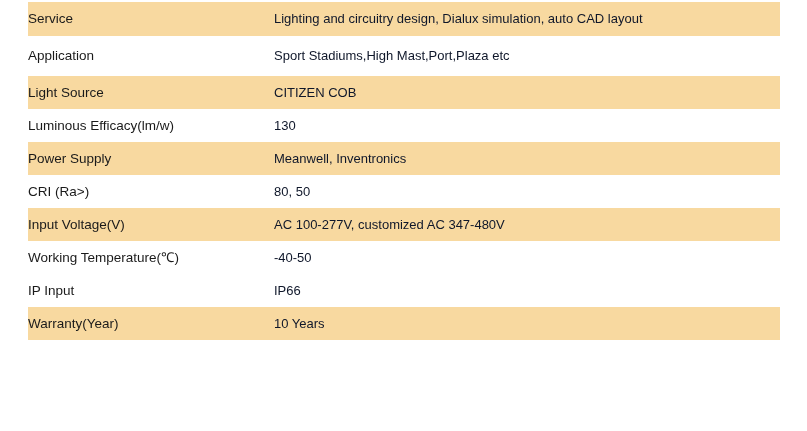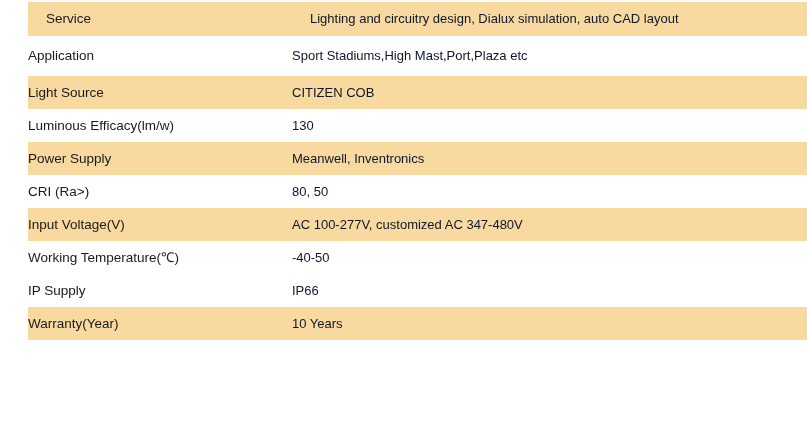--- a/index.html
+++ b/index.html
@@ -48,21 +48,21 @@
     line-height: 33px;
     border-left: 1px solid #d8d8d8;
     white-space: nowrap;
     overflow: hidden;
   }
   tr.odd td { background: #f8d9a0; }
   tr.even td { background: #ffffff; margin-top: 36px; }
   tr.odd td.value-cell { border-left-color: #e3c794; }
   tr.even td.value-cell { border-left-color: #dddddd; }
   
-  tr.row-0 td { height: 34px; line-height: 34px; padding-left: 18px; }
+  tr.row-0 td { height: 34px; line-height: 34px; }
   tr.row-1 td { height: 40px; line-height: 40px; }
 </style>
 </head>
 <body>
 
 <div class="spec-wrap">
   <table class="spec-table">
     <tbody>
       <tr class="odd row-0">
         <td class="label-cell">Service</td>
@@ -90,21 +90,21 @@
       </tr>
       <tr class="odd">
         <td class="label-cell">Input Voltage(V)</td>
         <td class="value-cell">AC 100-277V, customized AC 347-480V</td>
       </tr>
       <tr class="even">
         <td class="label-cell">Working Temperature(℃)</td>
         <td class="value-cell">-40-50</td>
       </tr>
       <tr class="even">
-        <td class="label-cell">IP Supply</td>
+        <td class="label-cell">IP Input</td>
         <td class="value-cell">IP66</td>
       </tr>
       <tr class="odd">
         <td class="label-cell">Warranty(Year)</td>
         <td class="value-cell">10 Years</td>
       </tr>
 
     </tbody>
   </table>
 </div>

